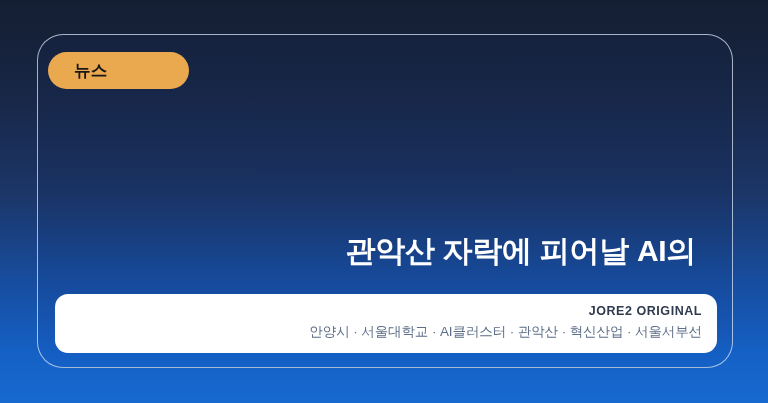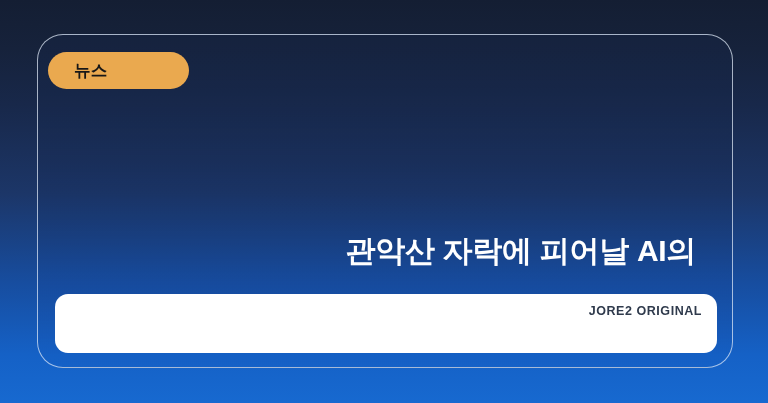--- a/index.html
+++ b/index.html
@@ -161,17 +161,18 @@
       <span>뉴스</span>
     </div>
 
     <h1 class="headline">
       <span class="line">관악산 자락에 피어날 AI의</span>
       <span class="line">미래, 안양과 서울대의 손잡기</span>
     </h1>
 
     <div class="source-panel">
       <p class="source-label">JORE2 ORIGINAL</p>
+      <p class="source-tags">안양시 · 서울대학교 · AI클러스터 · 관악산 · 혁신산업 · 서울서부선</p>
     </div>
 
   </div>
 
 </div>
 
 </body></html>

